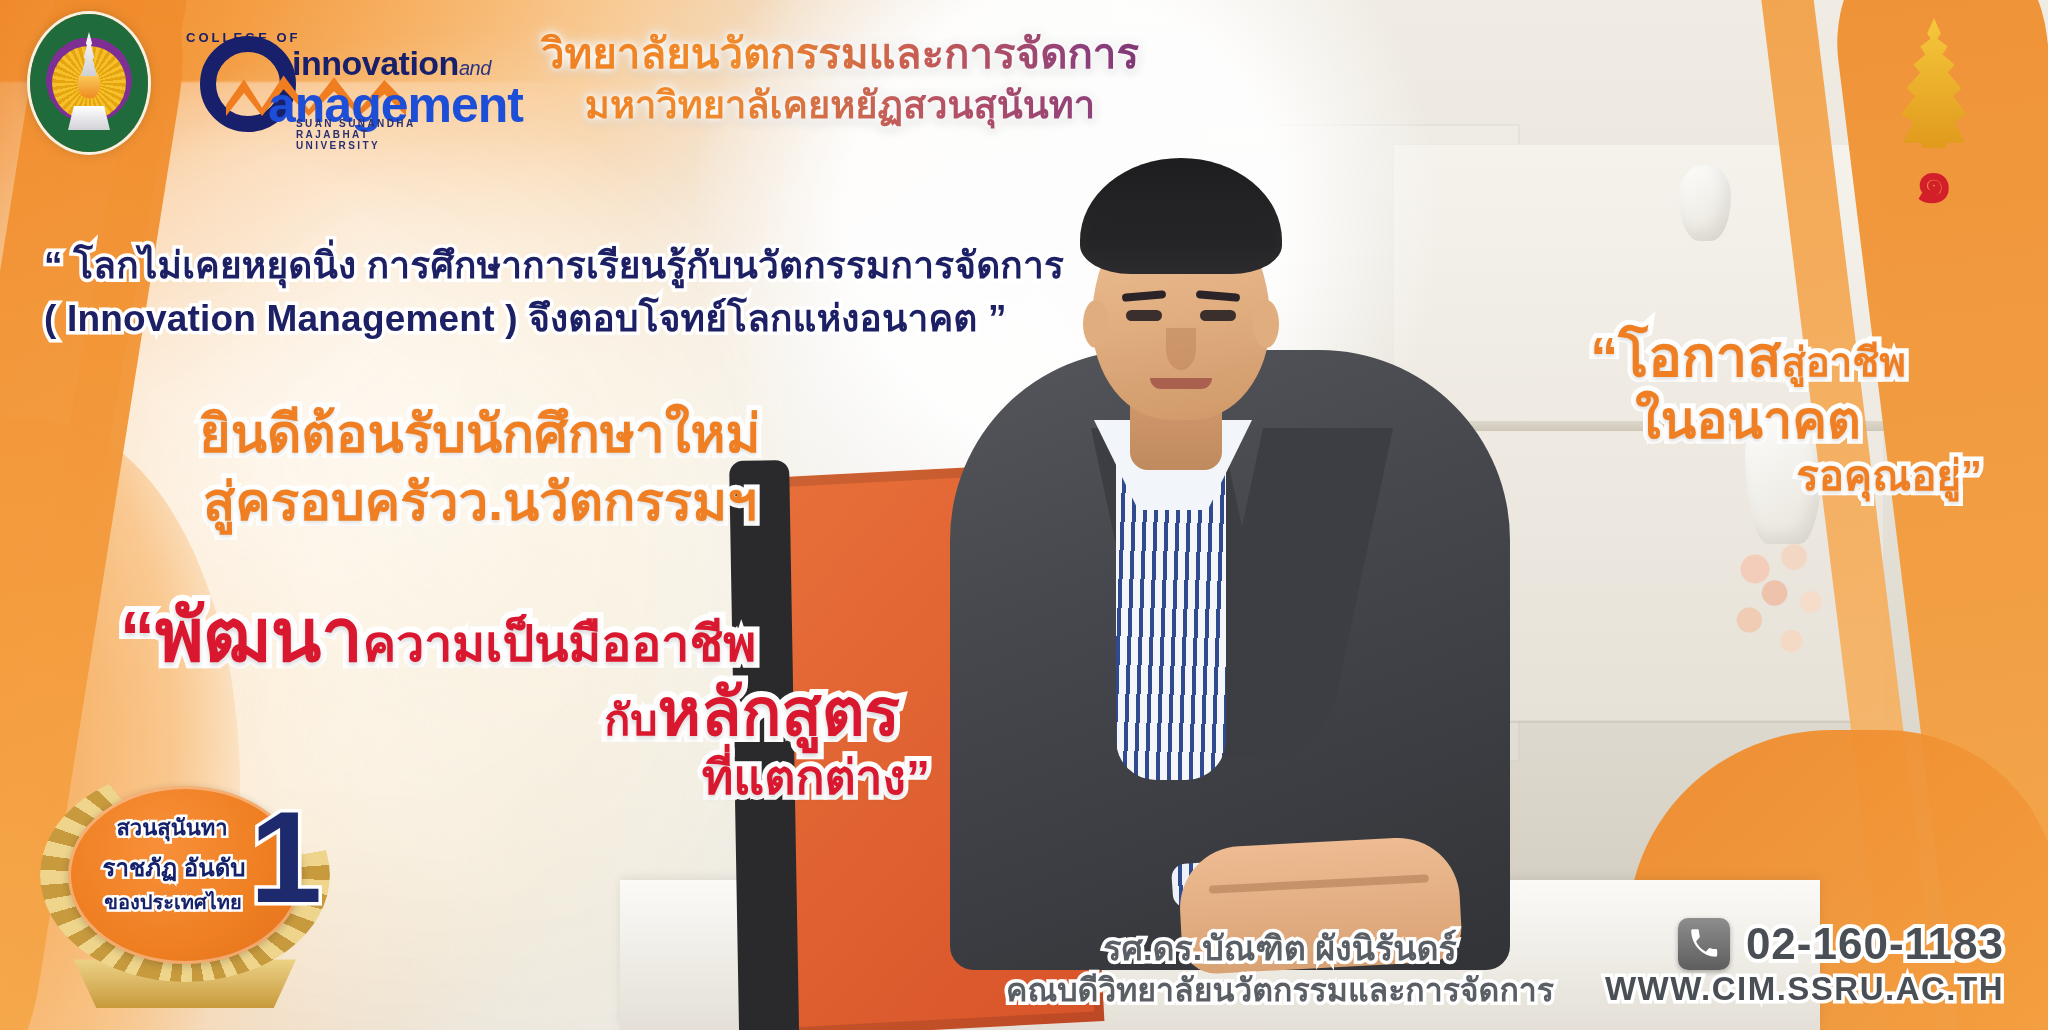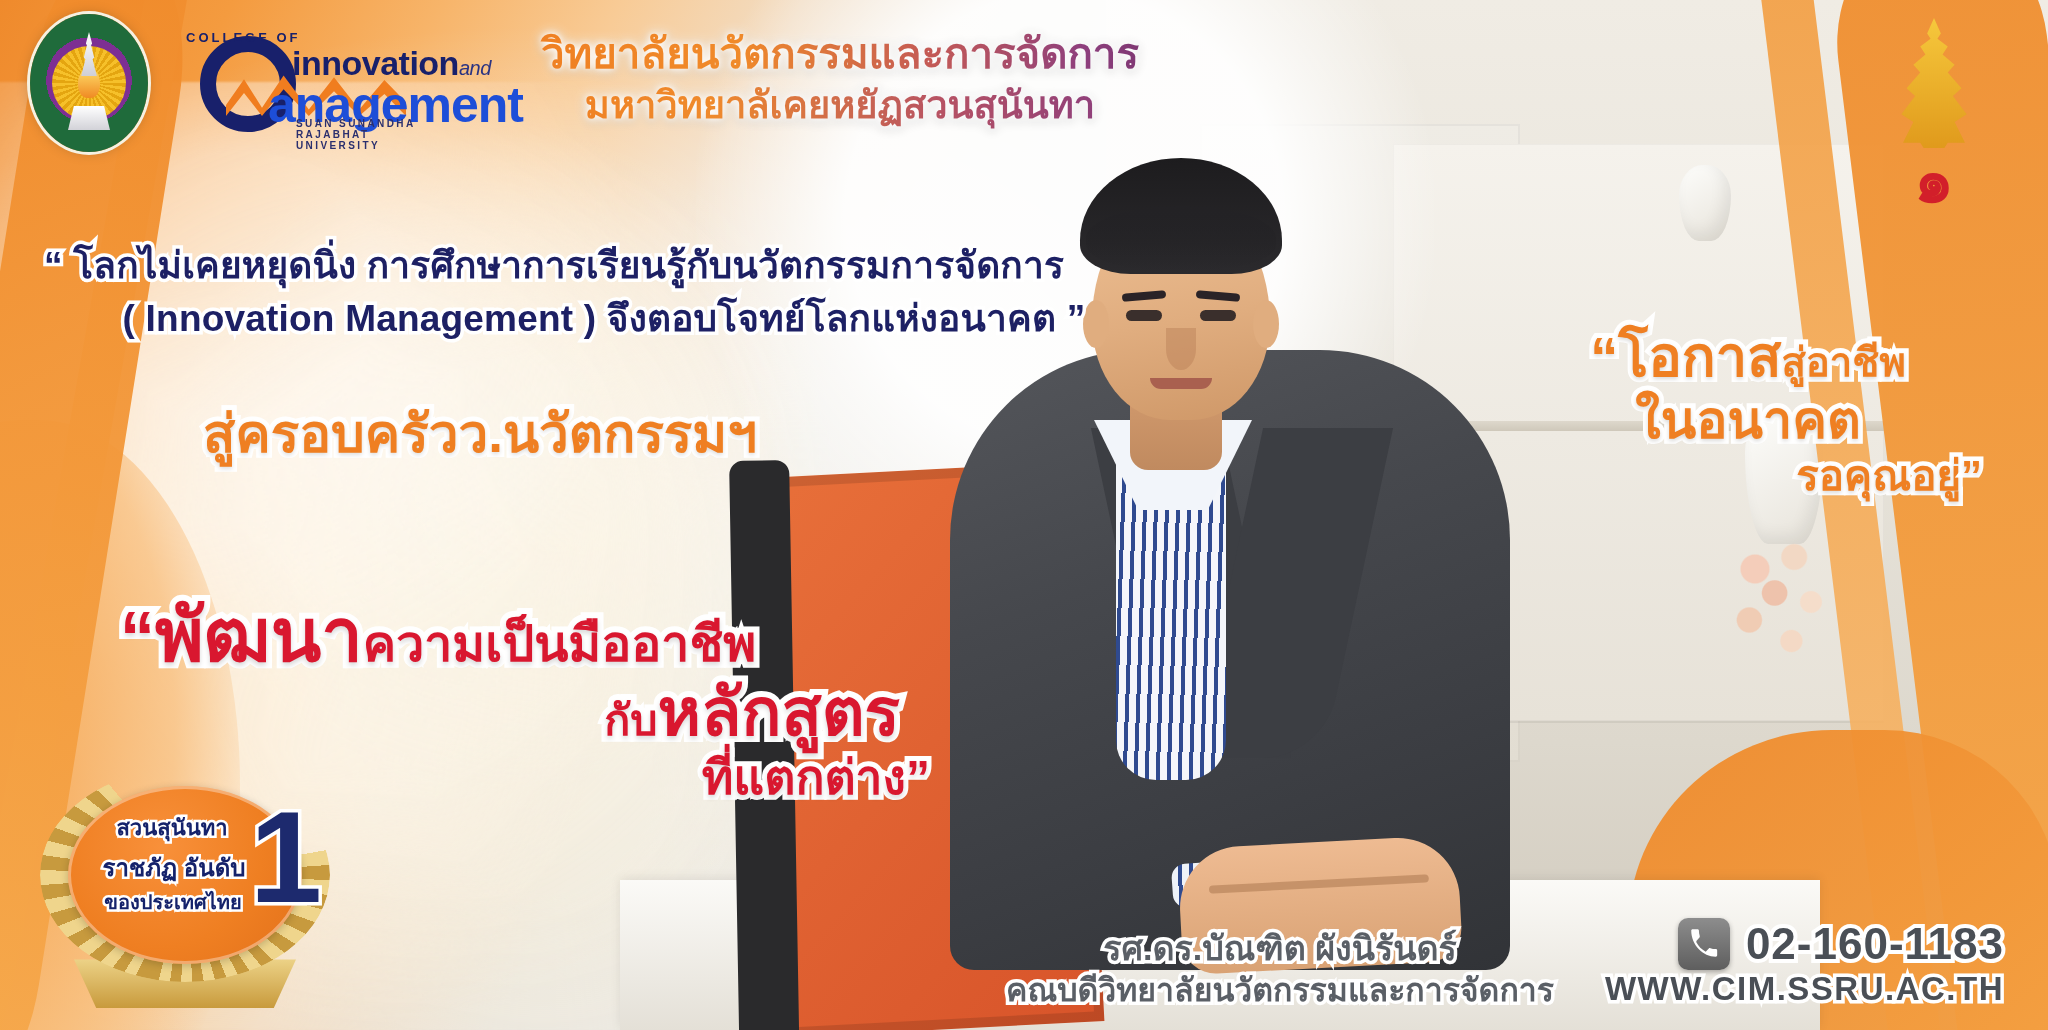--- a/index.html
+++ b/index.html
@@ -272,21 +272,21 @@
     -webkit-background-clip:text; background-clip:text; color:transparent;
     filter: drop-shadow(0 0 3px #fff) drop-shadow(0 0 6px #fff) drop-shadow(0 2px 3px rgba(0,0,0,.12));
   }
 
   .quote-block{ position:absolute; left:44px; top:240px; width:1120px; }
   .quote-block .ql{
     font-size:37px; font-weight:700; color:#1d2064; line-height:1.42;
     letter-spacing:.2px;
     -webkit-text-stroke:7px #fff; paint-order:stroke fill;
   }
-  .quote-block .ql.center{ text-align:center; padding-left:0; }
+  .quote-block .ql.center{ text-align:left; padding-left:0; }
   .quote-block .qmark{ color:#1d2064; font-size:37px; }
 
   .welcome{ position:absolute; left:0px; top:400px; width:960px; text-align:center; }
   .welcome .w1{
     font-size:53px; font-weight:700; color:#ef7f22; line-height:1.28;
     -webkit-text-stroke:10px #fff; paint-order:stroke fill;
     text-shadow:0 2px 4px rgba(0,0,0,.14);
   }
   .welcome .w2{
     font-size:53px; font-weight:700; color:#ef7f22; line-height:1.28;
@@ -461,20 +461,21 @@
       <span class="qmark">“</span>
       <span>โลกไม่เคยหยุดนิ่ง   การศึกษาการเรียนรู้กับนวัตกรรมการจัดการ</span>
     </div>
     <div class="ql center">
       <span>( Innovation  Management )  จึงตอบโจทย์โลกแห่งอนาคต</span>
       <span class="qmark">”</span>
     </div>
   </div>
 
   <div class="welcome">
+    <div class="w1">ยินดีต้อนรับนักศึกษาใหม่</div>
     <div class="w2">สู่ครอบครัวว.นวัตกรรมฯ</div>
   </div>
 
   <div class="develop">
     <div class="d1">
       <span class="qm">“</span><span>พัฒนา</span><span class="sub">ความเป็นมืออาชีพ</span>
     </div>
     <div class="d2">
       <span class="sub">กับ</span><span>หลักสูตร</span>
     </div>

